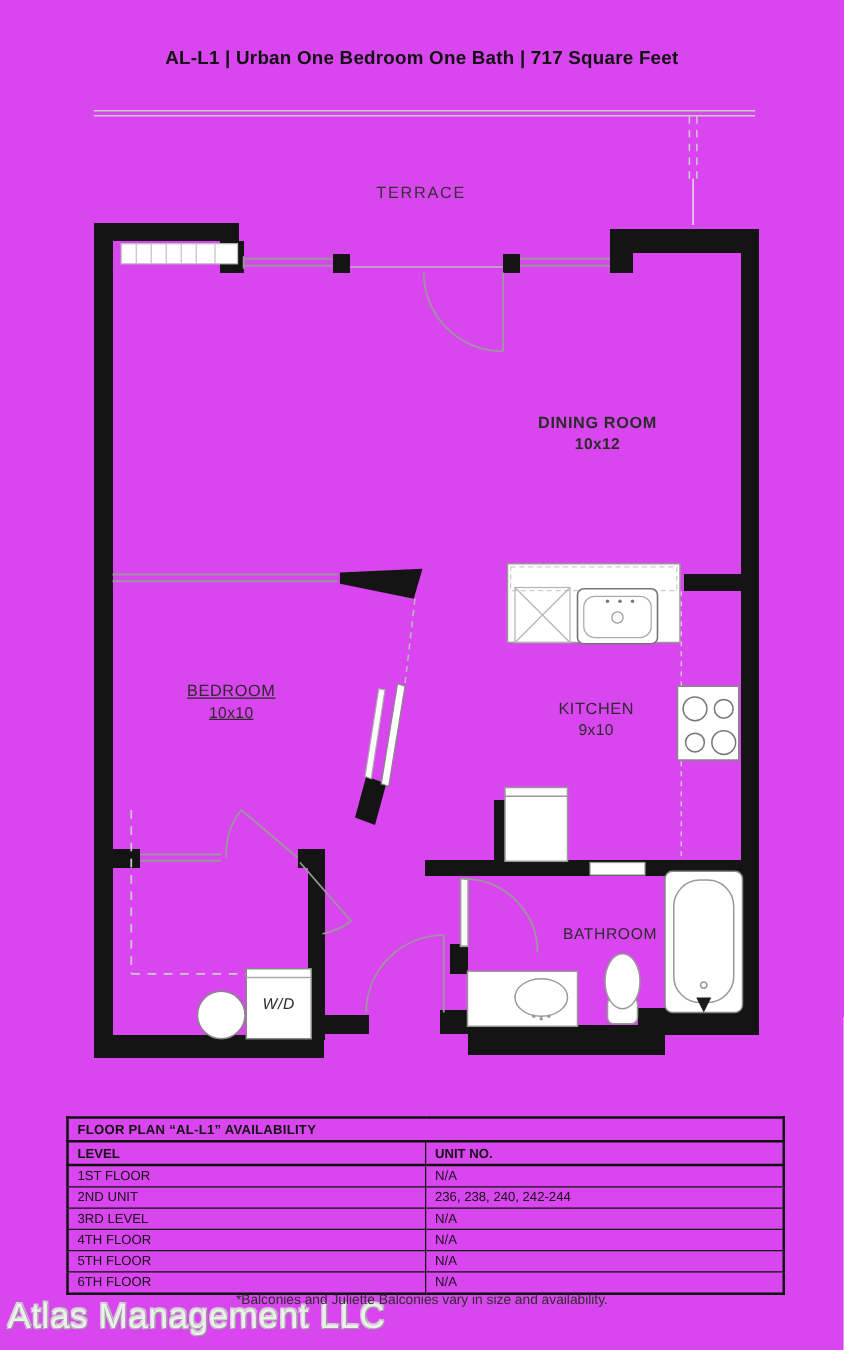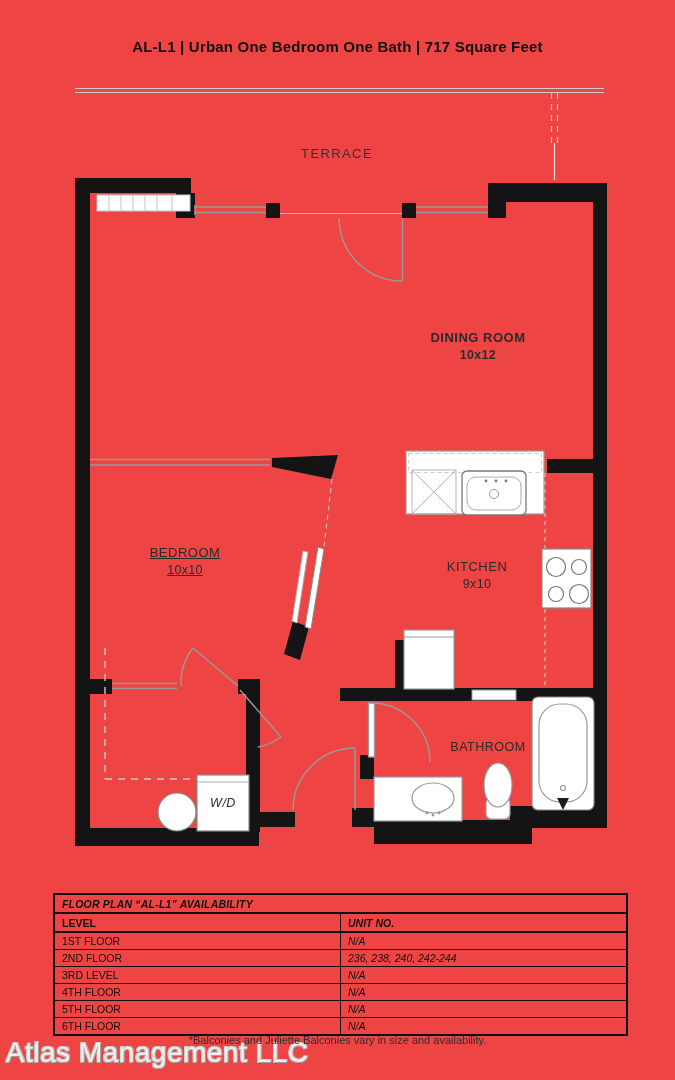--- a/index.html
+++ b/index.html
@@ -1,17 +1,17 @@
 <!DOCTYPE html>
 <html><head>
 <meta charset="utf-8">
 <style>
   html,body{margin:0;padding:0;background:#fff;}
   .page{
-    position:relative;width:675px;height:1080px;background:#ef4444;overflow:hidden;
+    position:relative;width:675px;height:1080px;background:#d946ef;overflow:hidden;
     font-family:"Liberation Sans","DejaVu Sans",sans-serif;color:#1c1c1c;
   }
   .title{
     position:absolute;top:38px;left:0;width:100%;text-align:center;
     font-size:15px;font-weight:bold;letter-spacing:.2px;color:#111;
   }
   .terrace{
     position:absolute;top:146px;left:337px;transform:translateX(-50%);
     font-size:13px;letter-spacing:1.4px;color:#333;white-space:nowrap;
   }
@@ -30,21 +30,21 @@
     font-size:10.5px;color:#111;
   }
   .avail td{
     border:1px solid #111;height:16px;padding:0 0 0 7px;
     vertical-align:middle;white-space:nowrap;overflow:hidden;
   }
   .avail .t-title td{border:2px solid #111;font-weight:bold;height:17px;letter-spacing:.2px;}
   .avail .t-head td{border-bottom:2px solid #111;font-weight:bold;height:17px;}
   .avail td.c1{width:77px;}
   .avail tr td:first-child{border-left:2px solid #111;}
-  .avail tr td:last-child{border-right:2px solid #111;font-style:italic;}
+  .avail tr td:last-child{border-right:2px solid #111;}
   .avail tr:last-child td{border-bottom:2px solid #111;}
   .watermark{
     position:absolute;left:6px;top:1037px;font-size:28px;font-weight:400;letter-spacing:.5px;
     color:#efefef;white-space:nowrap;
     text-shadow:1px 1px 0 #9d9d9d,-1px -1px 0 #d6d6d6,1px -1px 0 #c2c2c2,-1px 1px 0 #c2c2c2;
   }
   .disclaimer{
     position:absolute;top:1034px;left:0;width:100%;text-align:center;
     font-size:11px;color:#2e2e2e;
   }
@@ -238,21 +238,21 @@
       </tr>
       <tr class="t-head">
         <td class="c1">LEVEL</td>
         <td>UNIT NO.</td>
       </tr>
       <tr>
         <td class="c1">1ST FLOOR</td>
         <td>N/A</td>
       </tr>
       <tr>
-        <td class="c1">2ND FLOOR</td>
+        <td class="c1">2ND UNIT</td>
         <td>236, 238, 240, 242-244</td>
       </tr>
       <tr>
         <td class="c1">3RD LEVEL</td>
         <td>N/A</td>
       </tr>
       <tr>
         <td class="c1">4TH FLOOR</td>
         <td>N/A</td>
       </tr>

